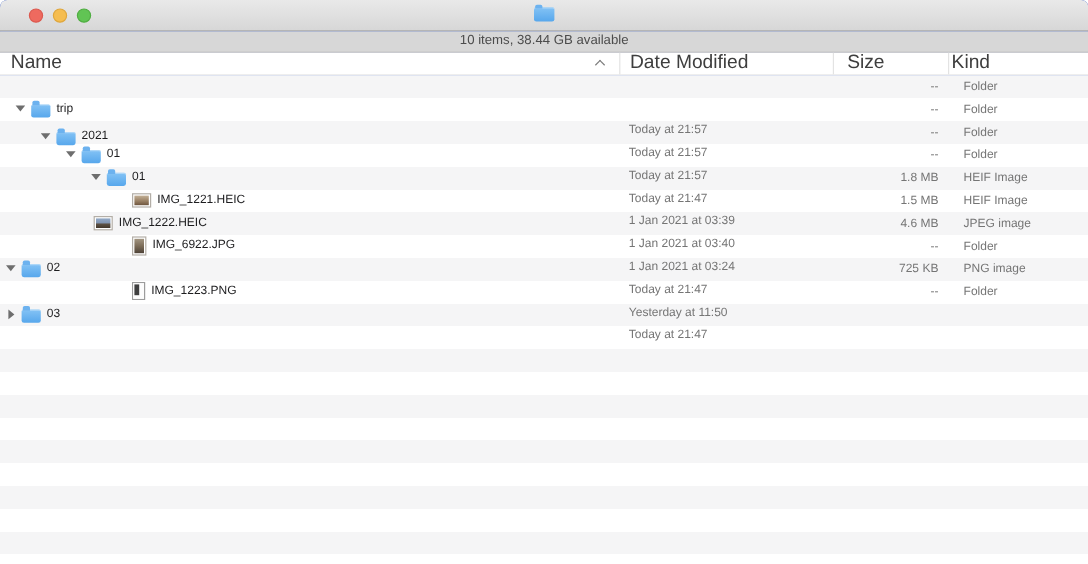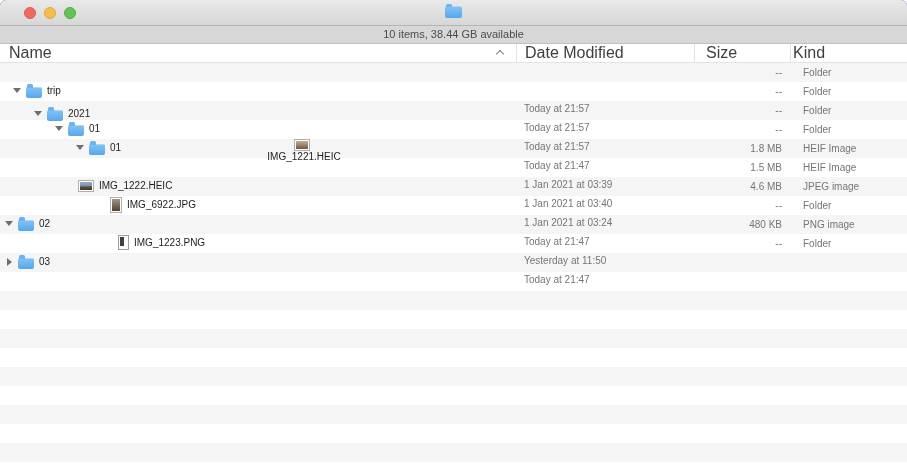--- a/index.html
+++ b/index.html
@@ -177,21 +177,21 @@
           <div class="ico-slot">
             <div class="ico-folder"></div>
           </div>
           <span>01</span>
         </div>
         <div class="cell-date">Today at 21:47</div>
         <div class="cell-size">--</div>
         <div class="cell-kind">Folder</div>
       </div>
       <div class="row">
-        <div class="cell-name" style="padding-left: 92px; flex-direction: column;">
+        <div class="cell-name" style="padding-left: 92px;">
           <div class="tri-slot"></div>
           <div class="ico-slot">
             <div class="thumb thumb-tan">
               <i></i>
             </div>
           </div>
           <span>IMG_1221.HEIC</span>
         </div>
         <div class="cell-date">1 Jan 2021 at 03:39</div>
         <div class="cell-size">1.8 MB</div>
@@ -233,31 +233,31 @@
           <div class="ico-slot">
             <div class="ico-folder"></div>
           </div>
           <span>02</span>
         </div>
         <div class="cell-date">Today at 21:47</div>
         <div class="cell-size">--</div>
         <div class="cell-kind">Folder</div>
       </div>
       <div class="row">
-        <div class="cell-name" style="padding-left: 92px; margin-left: 8px;">
+        <div class="cell-name" style="padding-left: 92px;">
           <div class="tri-slot"></div>
           <div class="ico-slot">
             <div class="thumb thumb-page">
               <i></i>
             </div>
           </div>
           <span>IMG_1223.PNG</span>
         </div>
         <div class="cell-date">Yesterday at 11:50</div>
-        <div class="cell-size">480 KB</div>
+        <div class="cell-size">725 KB</div>
         <div class="cell-kind">PNG image</div>
       </div>
       <div class="row">
         <div class="cell-name" style="">
           <div class="tri-slot">
             <div class="tri-right"></div>
           </div>
           <div class="ico-slot">
             <div class="ico-folder"></div>
           </div>

